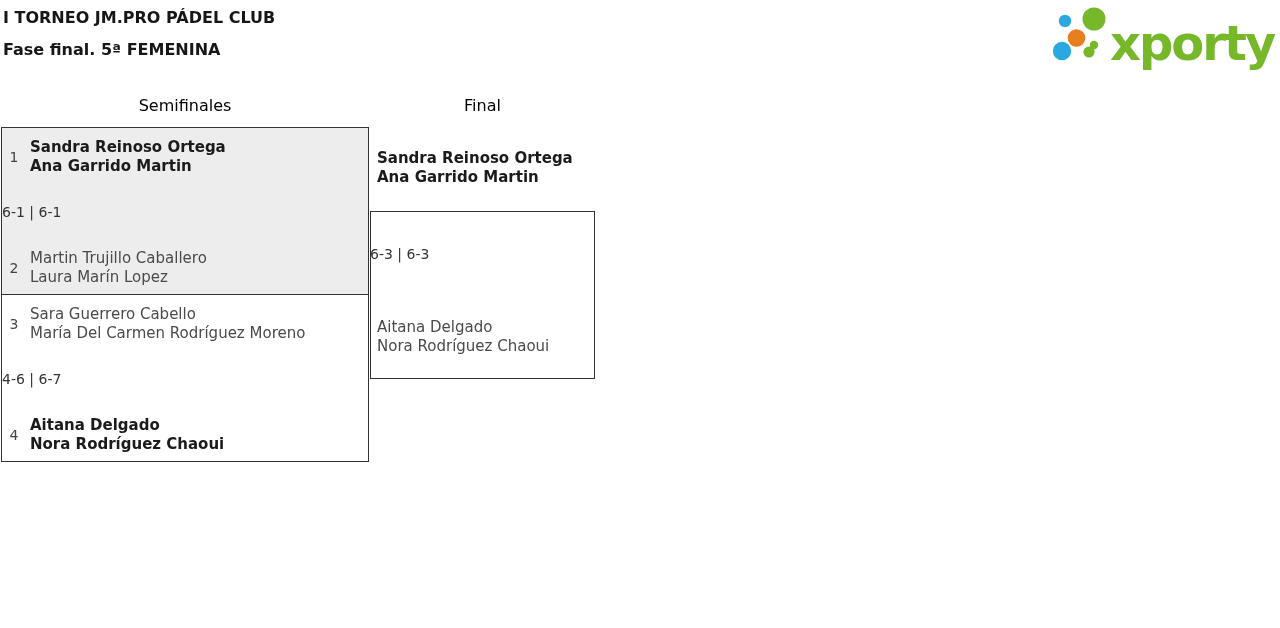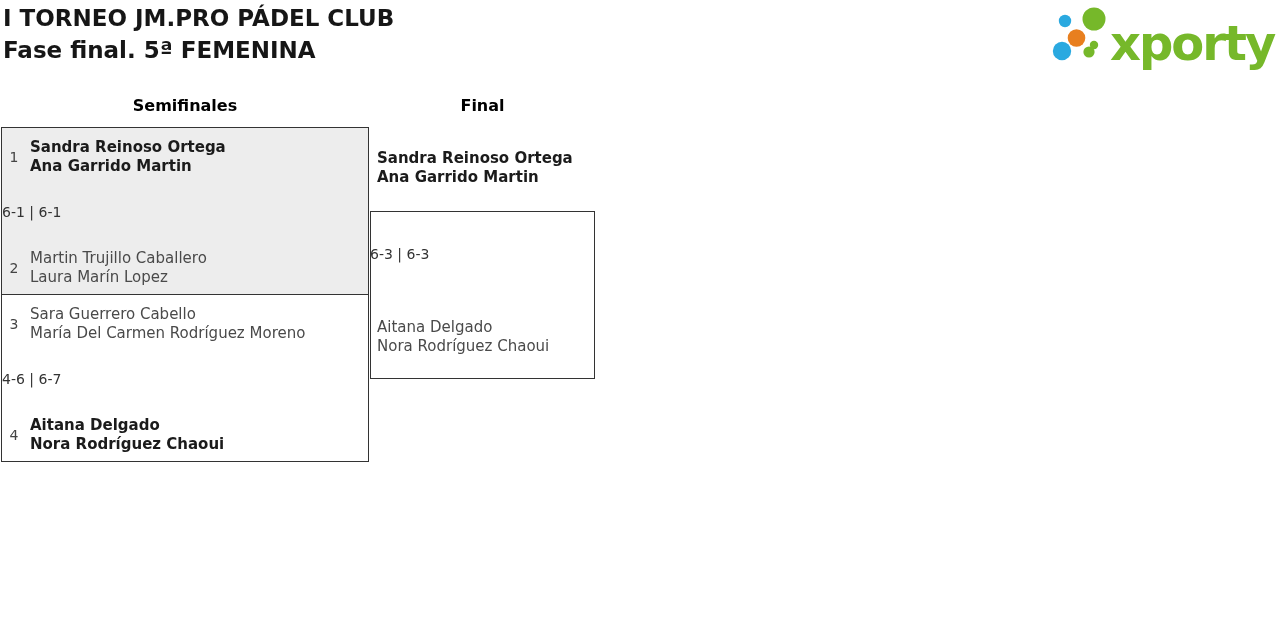--- a/index.html
+++ b/index.html
@@ -8,34 +8,34 @@
     position:relative;
     width:1280px; height:628px;
     background:#ffffff;
     font-family:"DejaVu Sans","Liberation Sans",sans-serif;
     overflow:hidden;
   }
 
   
   .title {
     position:absolute; left:3px; top:2px;
-    font-size:23px; font-weight:700; line-height:32px;
+    font-size:16px; font-weight:700; line-height:32px;
     color:#161616; letter-spacing:0;
   }
 
   .logo { position:absolute; left:1043px; top:0; width:237px; height:75px; }
   .logo-text {
     font-family:"DejaVu Sans","Liberation Sans",sans-serif;
     font-weight:bold; font-size:48px; letter-spacing:-2px;
   }
 
   
   .round-label {
     position:absolute; top:96px;
-    font-size:16px; font-weight:700; color:#000;
+    font-size:16px; font-weight:400; color:#000;
     text-align:center;
   }
   .rl-semis { left:1px;  width:368px; }
   .rl-final { left:370px; width:225px; }
 
   
   .match {
     position:absolute;
     border:1px solid #333;
     background:#fff;

